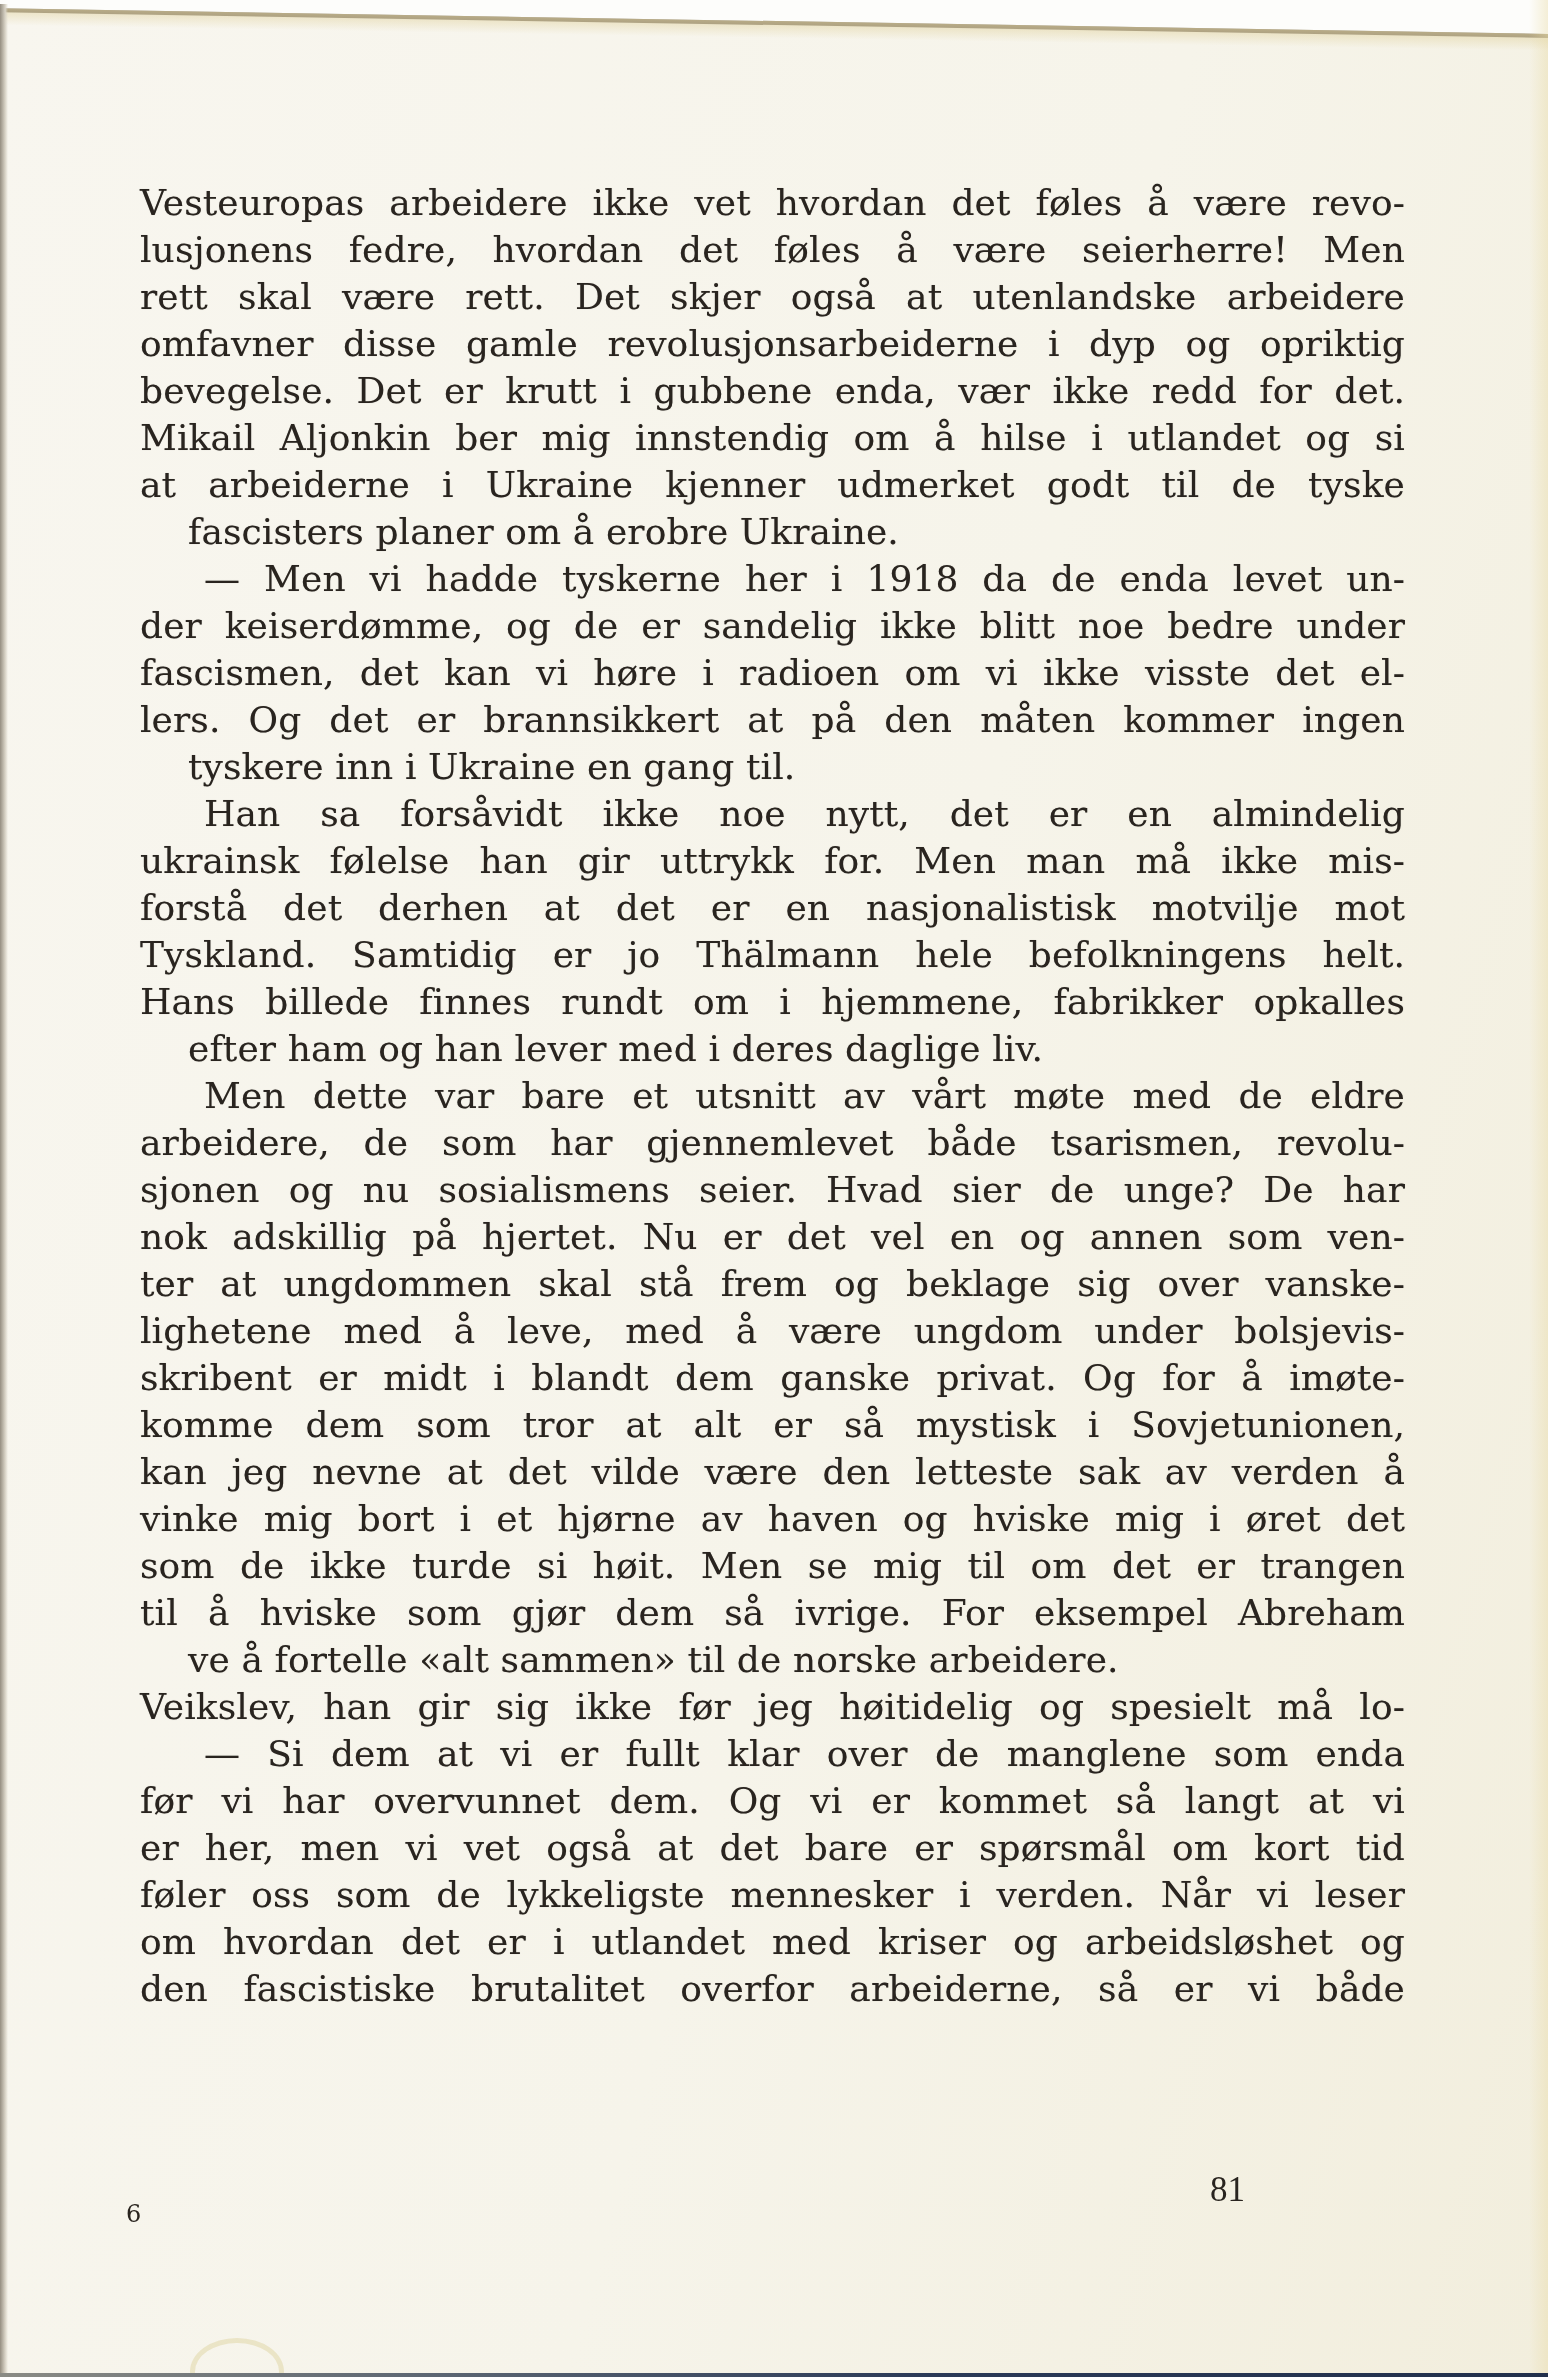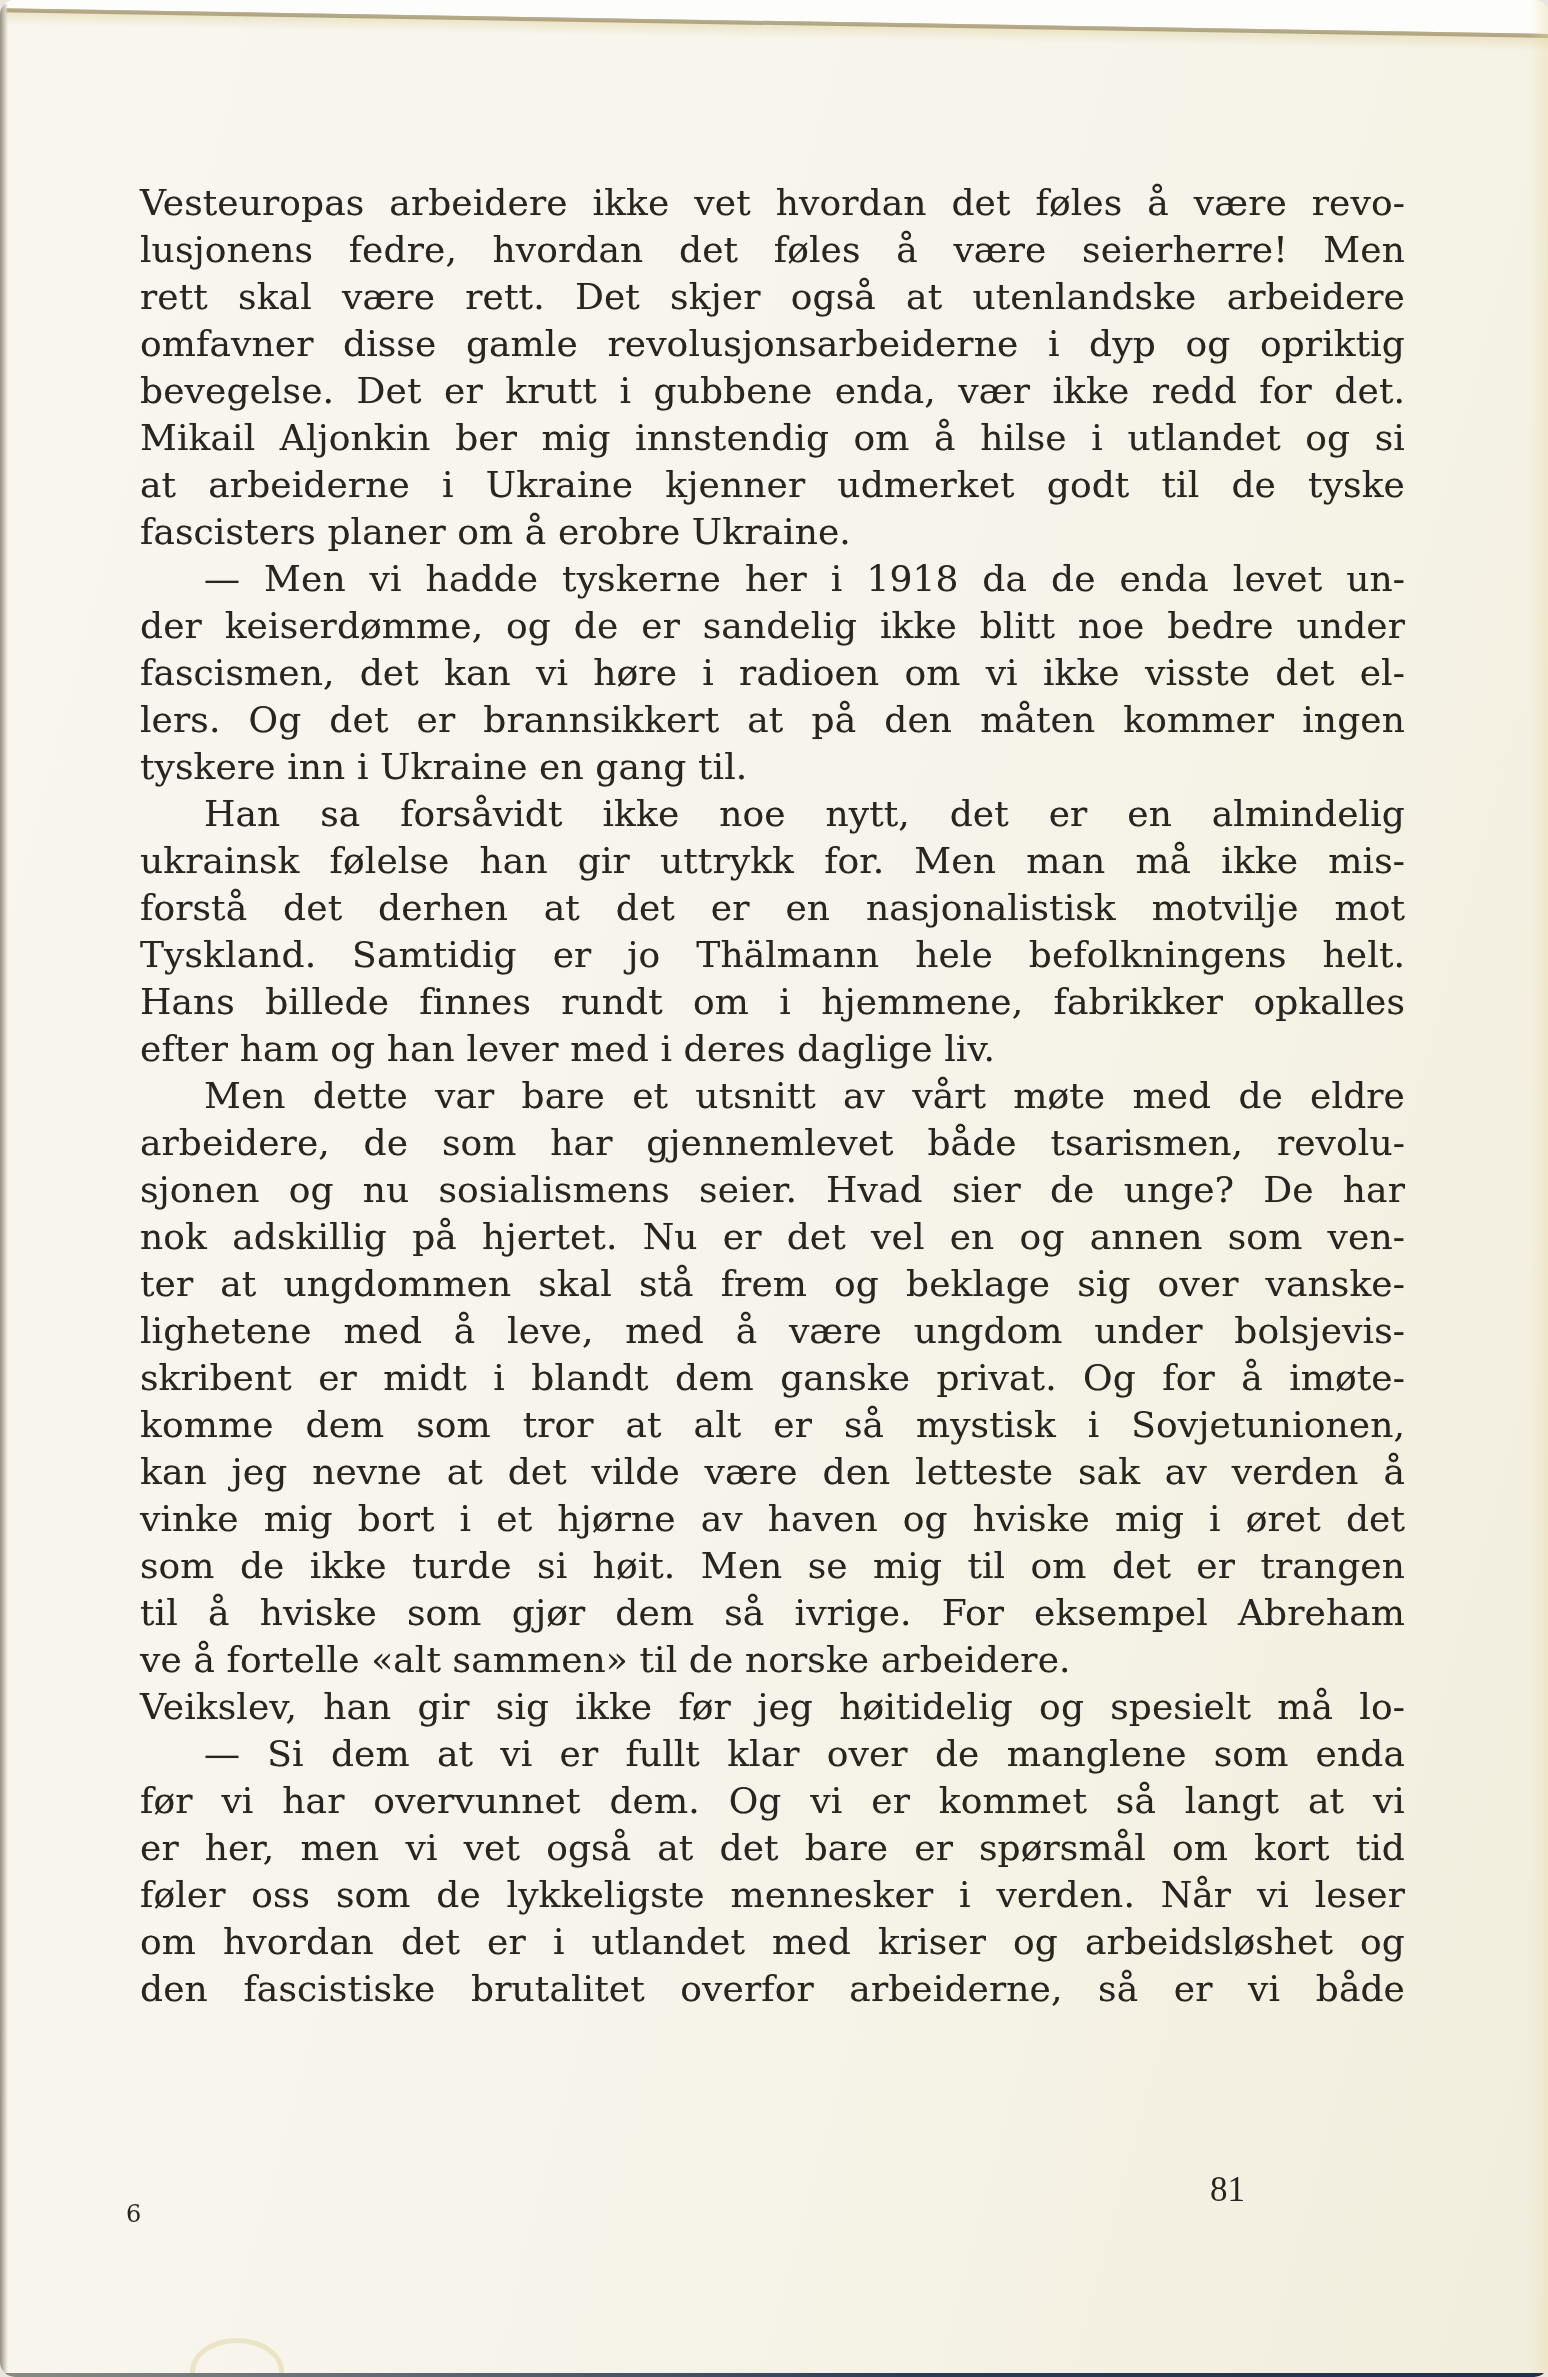--- a/index.html
+++ b/index.html
@@ -11,21 +11,20 @@
   }
   html, body { margin: 0; padding: 0; background: #e8e6de; }
   .page {
     position: relative;
     width: 1549px;
     height: 2377px;
     overflow: hidden;
     background: linear-gradient(105deg, #f8f6ef 0%, var(--paper) 55%, #f2eedd 100%);
     font-family: "DejaVu Serif", "Liberation Serif", serif;
     color: var(--ink);
-    border-radius: 15px;
   }
   
   .top-scan {
     position: absolute;
     top: -126px; left: -13.4px;
     width: 1682px; height: 134px;
     background: #fdfdfb;
     border-bottom: 4.7px solid var(--scan-top-line);
     transform: rotate(0.95deg);
     transform-origin: 0 100%;
@@ -76,21 +75,21 @@
     letter-spacing: 0.1px;
     text-shadow: 0 0 0.7px rgba(41, 36, 31, 0.35);
   }
   .line {
     text-align: justify;
     text-align-last: justify;
     height: 47px;
     overflow: visible;
   }
   .line.indent { padding-left: 64px; }
-  .line.par-end { text-align-last: left; }
+  .line.par-end { text-align-last: left; margin-left: 48px; }
   .sig {
     position: absolute;
     left: 126px; top: 2201px;
     font-size: 24px;
     line-height: 27px;
   }
   .pagenum {
     position: absolute;
     left: 1210px; top: 2171px;
     font-size: 35px;

